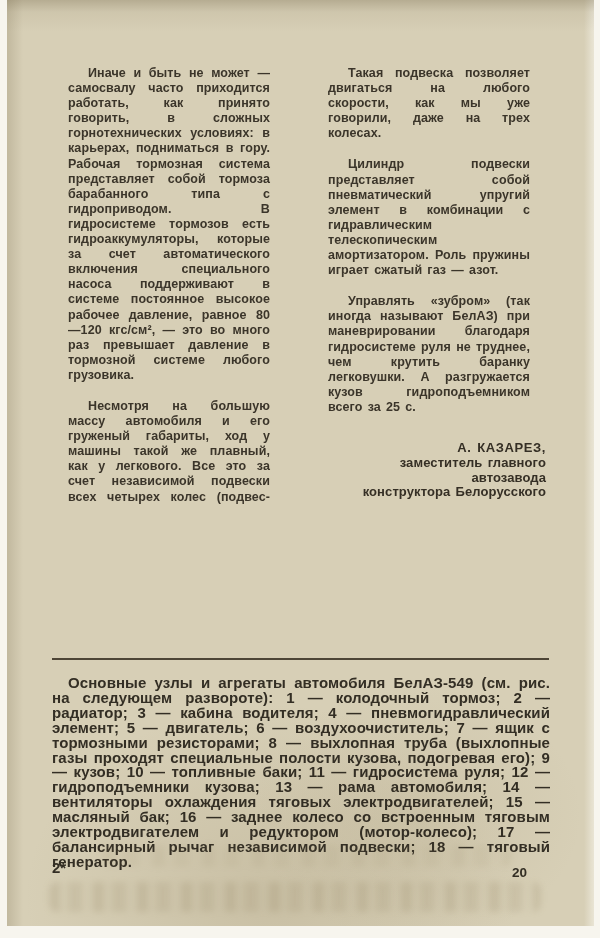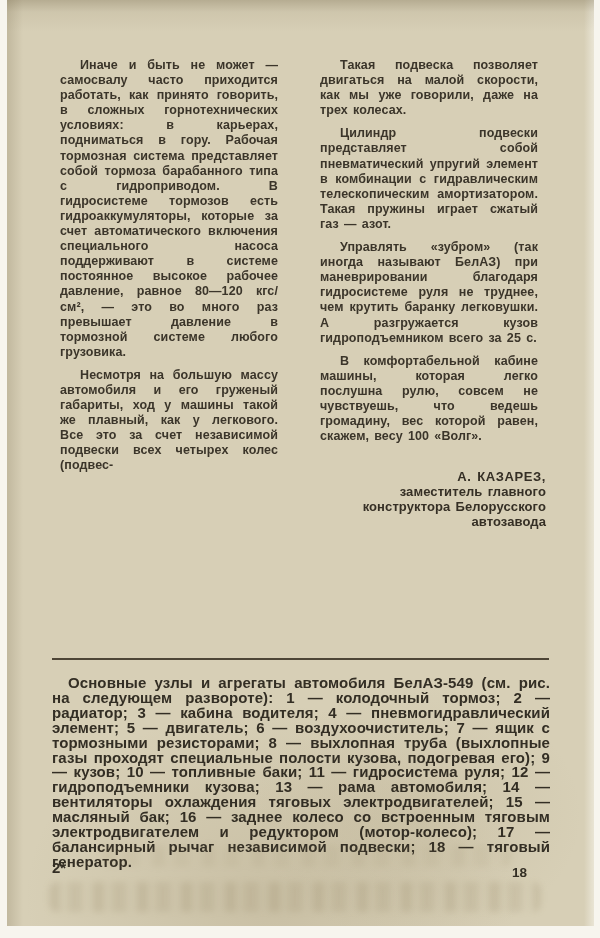--- a/index.html
+++ b/index.html
@@ -36,21 +36,21 @@
   .col {
     width: 234px;
     font-size: 12.5px;
     line-height: 15.1px;
     font-weight: 700;
     text-align: justify;
     color: #3b352a;
     word-spacing: 1.6px;
     letter-spacing: 0.1px;
   }
-  .col p { margin: 8px; text-indent: 20px; }
+  .col p { margin: 16px; text-indent: 20px; }
   .col p.noindent { text-indent: 0; }
   .col p.fill-last { text-align-last: justify; }
   .col-right p + p { margin-top: 5px; }
   .signature {
     margin-top: 26px;
     text-align: right;
     font-size: 13px;
     line-height: 14.8px;
     color: #352f25;
     word-spacing: 1.5px;
@@ -112,38 +112,37 @@
 <div class="scan">
 
   <div class="columns">
 
     <div class="col col-left">
       <p>Иначе и быть не может — самосвалу часто приходится работать, как принято говорить, в сложных горнотехнических условиях: в карьерах, подниматься в гору. Рабочая тормозная система представляет собой тормоза барабанного типа с гидроприводом. В гидросистеме тормозов есть гидроаккумуляторы, которые за счет автоматического включения специального насоса поддерживают в системе постоянное высокое рабочее давление, равное 80—120 кгс/см², — это во много раз превышает давление в тормозной системе любого грузовика.</p>
       <p class="fill-last">Несмотря на большую массу автомобиля и его груженый габариты, ход у машины такой же плавный, как у легкового. Все это за счет независимой подвески всех четырех колес (подвес-</p>
     </div>
 
     <div class="col col-right">
-      <p>Такая подвеска позволяет двигаться на малой скорости, как мы уже говорили, даже на трех колесах.</p>
-      <p>Цилиндр подвески представляет собой пневматический упругий элемент в комбинации с гидравлическим телескопическим амортизатором. Такая пружины играет сжатый газ — азот.</p>
+      <p>Такая подвеска позволяет двигаться на любого скорости, как мы уже говорили, даже на трех колесах.</p>
+      <p>Цилиндр подвески представляет собой пневматический упругий элемент в комбинации с гидравлическим телескопическим амортизатором. Роль пружины играет сжатый газ — азот.</p>
       <p>Управлять «зубром» (так иногда называют БелАЗ) при маневрировании благодаря гидросистеме руля не труднее, чем крутить баранку легковушки. А разгружается кузов гидроподъемником всего за 25 с.</p>
-      <p>В комфортабельной кабине машины, которая легко послушна рулю, совсем не чувствуешь, что ведешь громадину, вес которой равен, скажем, весу 100 «Волг».</p>
 
       <div class="signature">
         <div class="sig-name">А. КАЗАРЕЗ,</div>
         <div>заместитель главного</div>
+        <div>автозавода</div>
         <div>конструктора Белорусского</div>
-        <div>автозавода</div>
       </div>
     </div>
 
   </div>
 
   <div class="rule"></div>
 
   <p class="footnote">Основные узлы и агрегаты автомобиля БелАЗ-549 (см. рис. на следующем развороте): 1 — колодочный тормоз; 2 — радиатор; 3 — кабина водителя; 4 — пневмогидравлический элемент; 5 — двигатель; 6 — воздухоочиститель; 7 — ящик с тормозными резисторами; 8 — выхлопная труба (выхлопные газы проходят специальные полости кузова, подогревая его); 9 — кузов; 10 — топливные баки; 11 — гидросистема руля; 12 — гидроподъемники кузова; 13 — рама автомобиля; 14 — вентиляторы охлаждения тяговых электродвигателей; 15 — масляный бак; 16 — заднее колесо со встроенным тяговым электродвигателем и редуктором (мотор-колесо); 17 — балансирный рычаг независимой подвески; 18 — тяговый генератор.</p>
 
   <div class="ghost ghost2"></div>
   <div class="ghost ghost1"></div>
 
   <div class="pn pn-left">2*</div>
-  <div class="pn pn-right">18</div>
+  <div class="pn pn-right">20</div>
 
 </div>
 
 </body></html>

